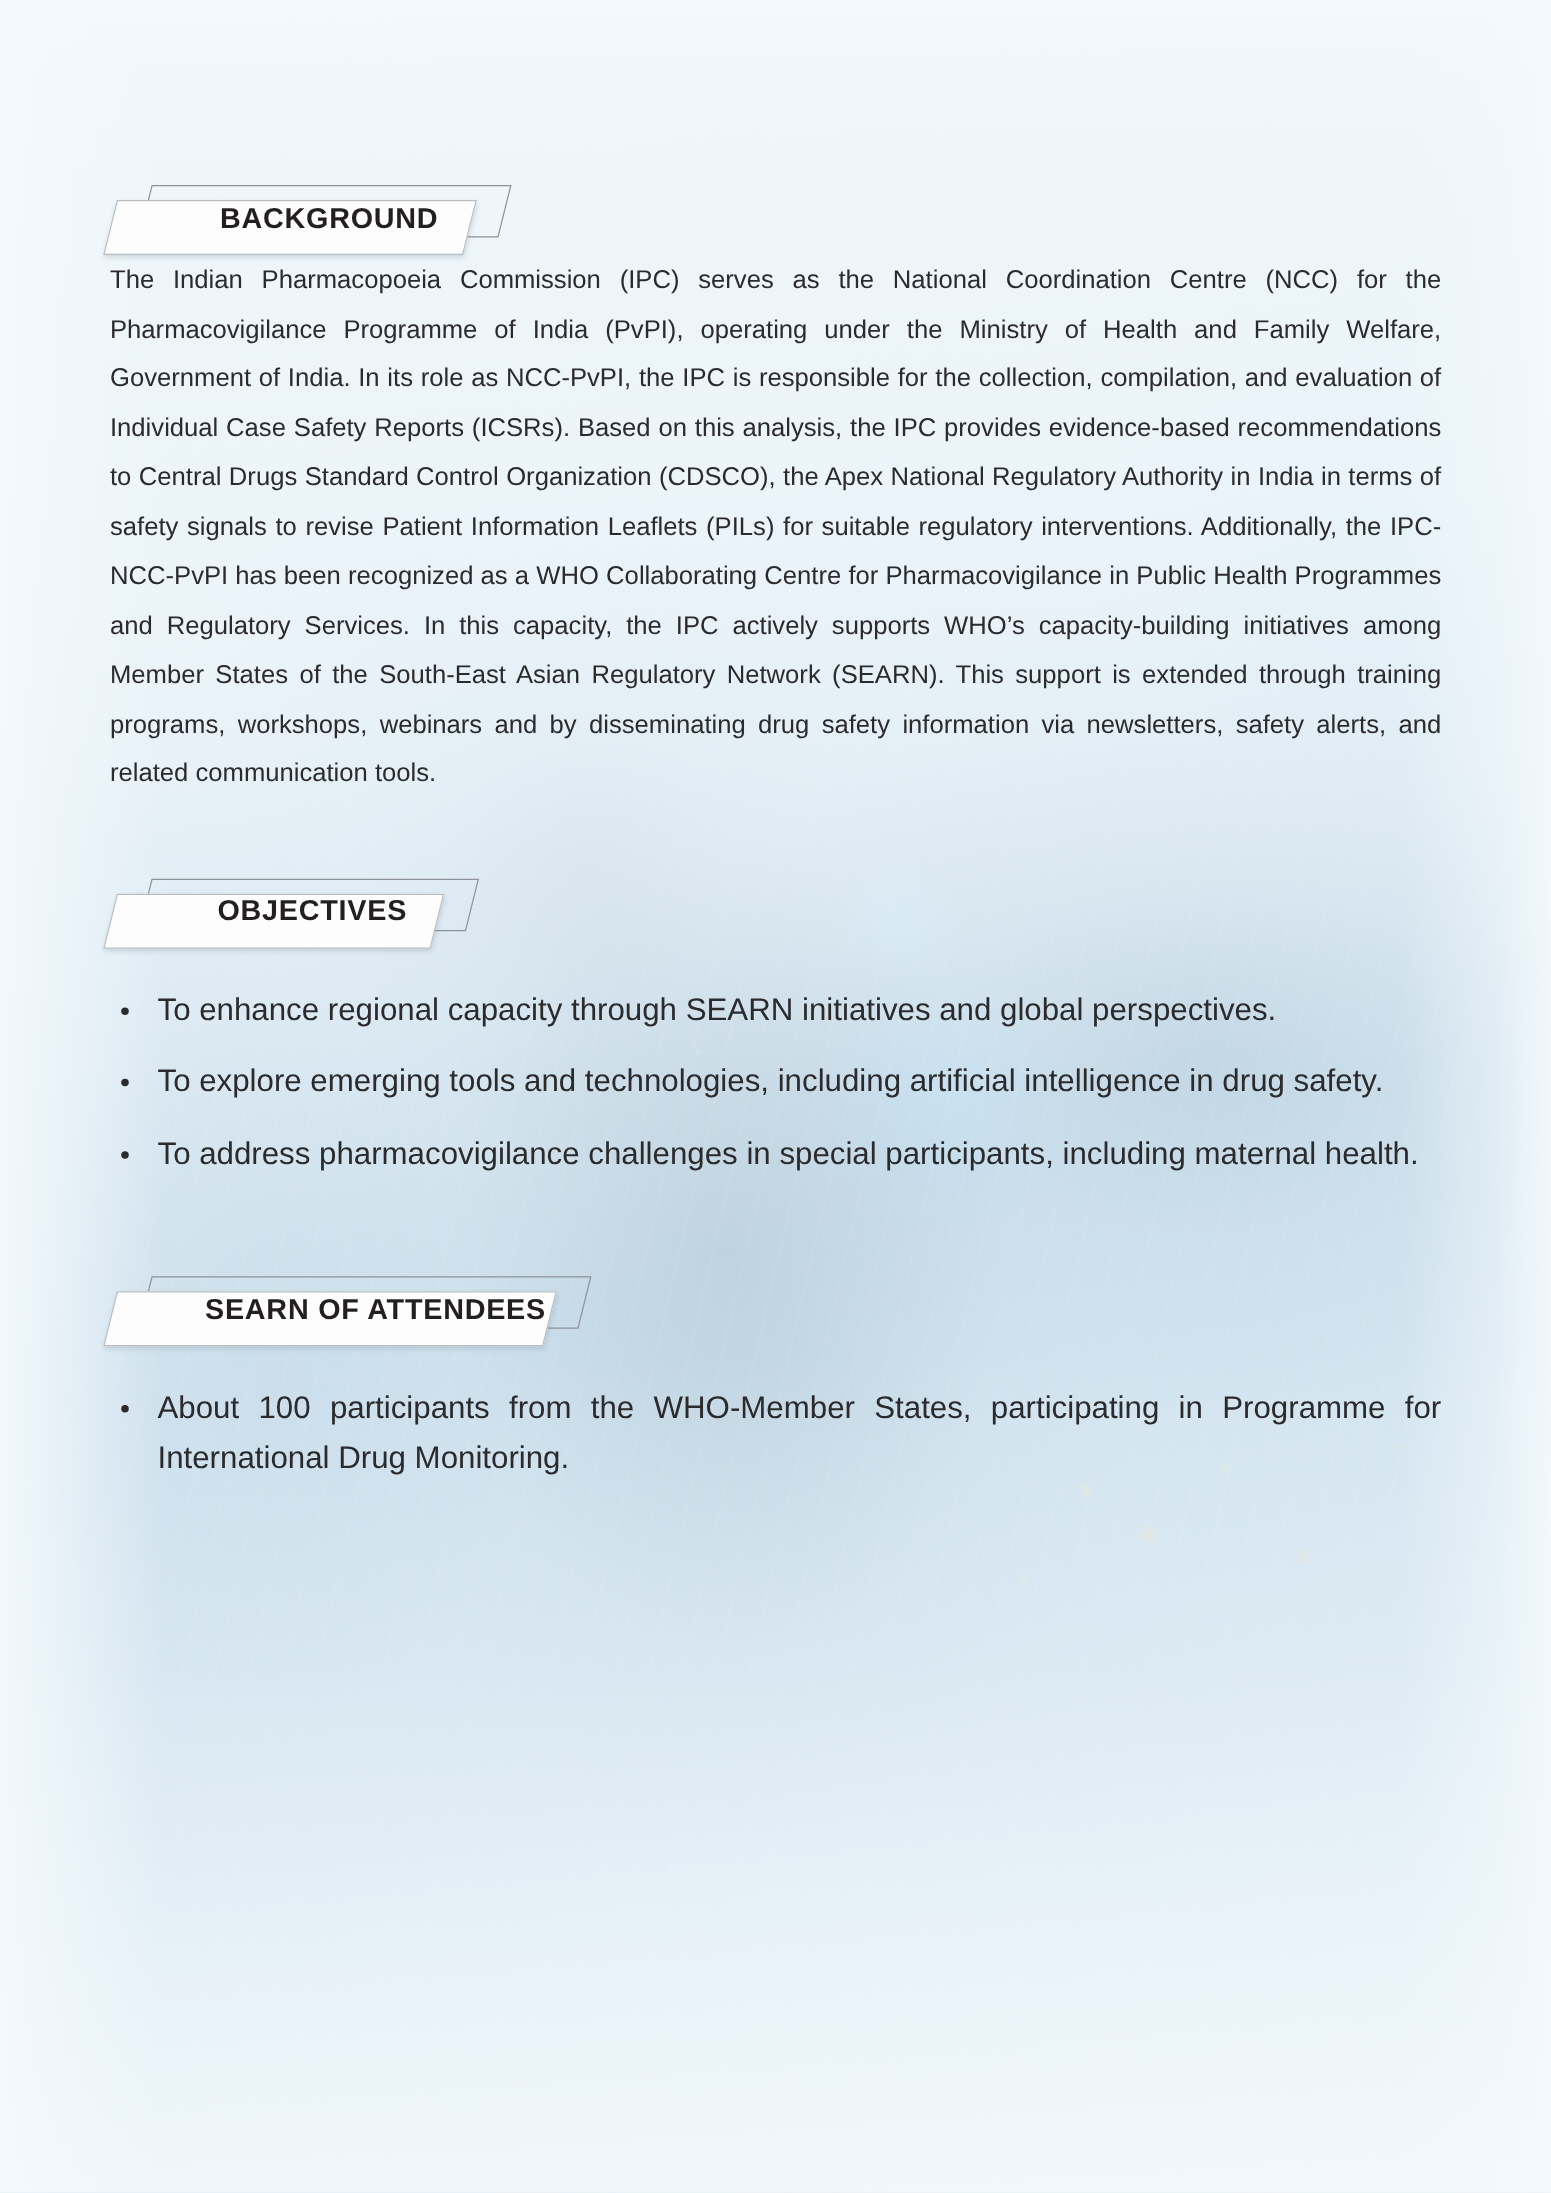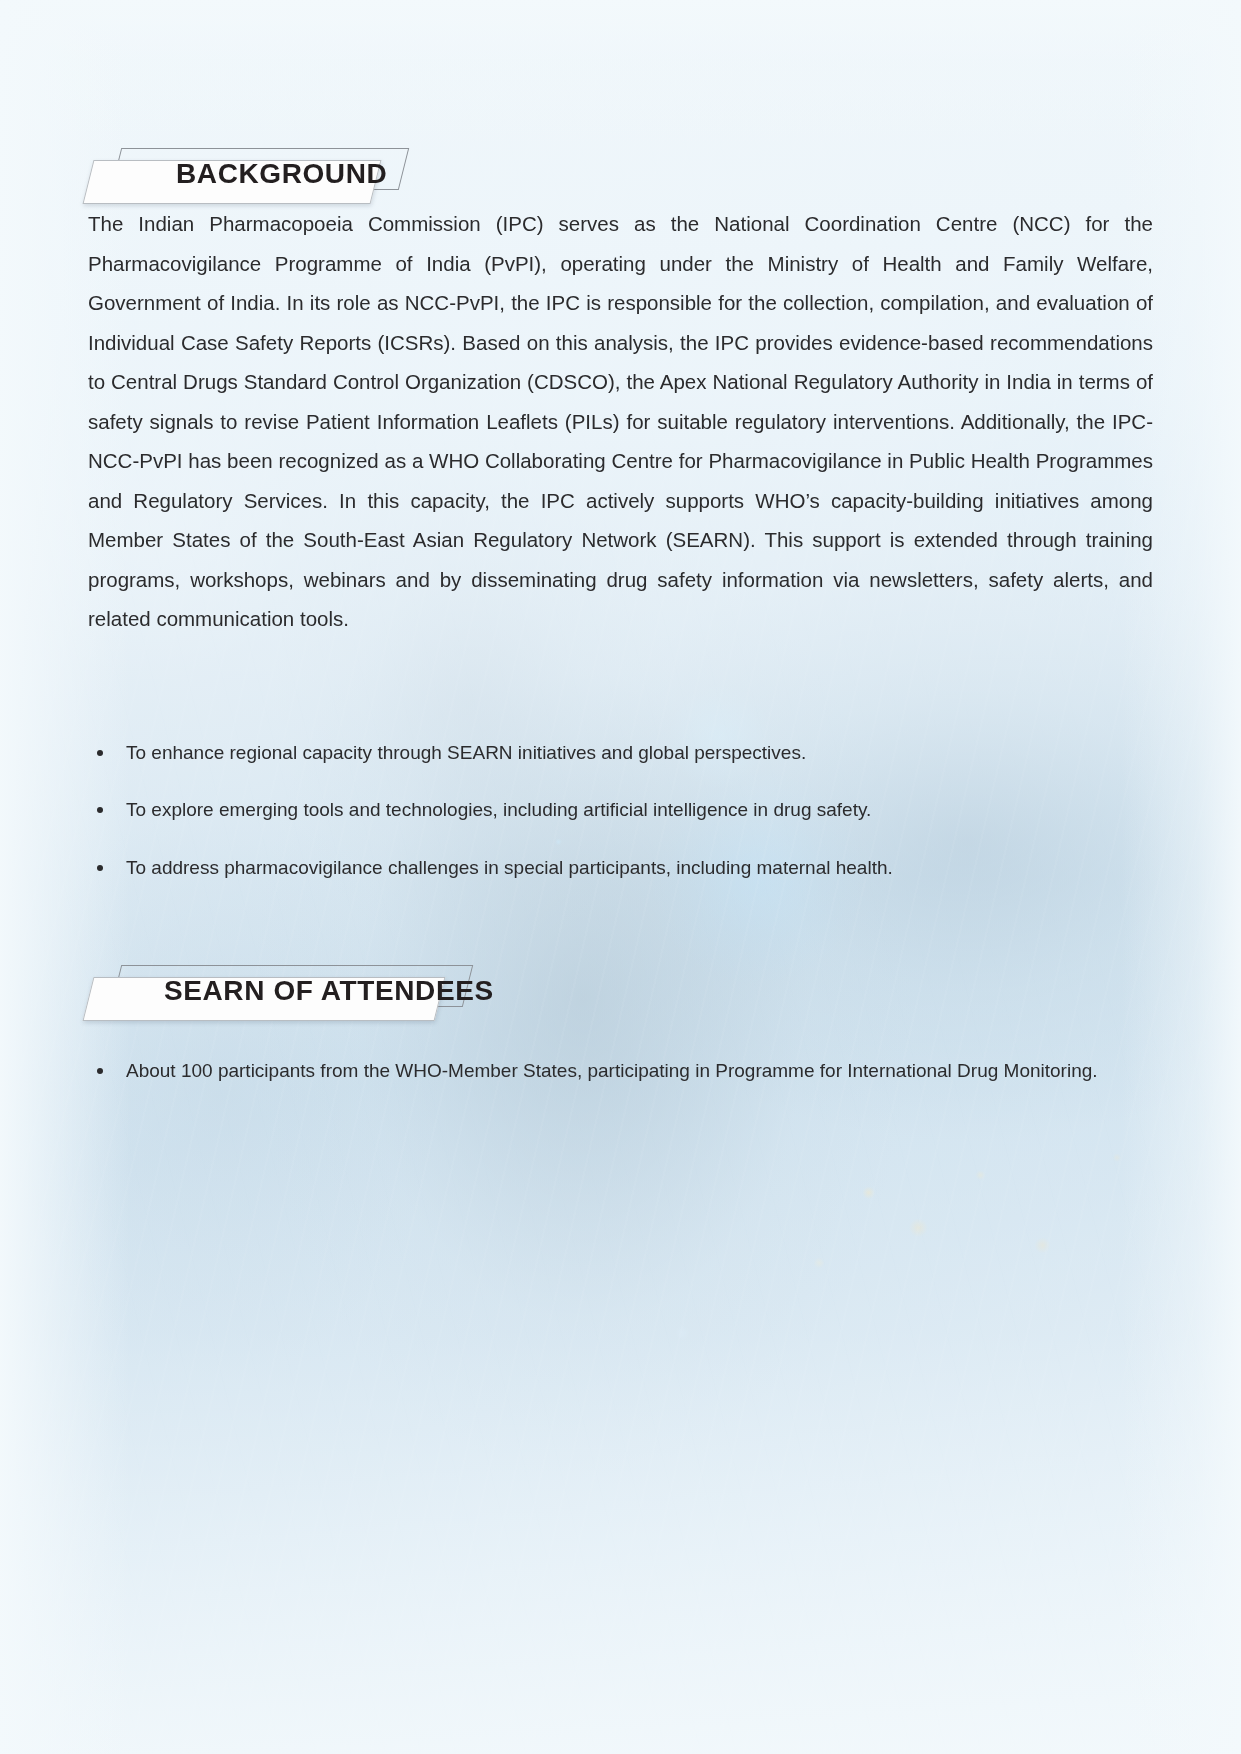--- a/index.html
+++ b/index.html
@@ -113,21 +113,21 @@
     border: 1px solid #b8bdc2;
     transform: skewX(-14deg);
     box-shadow: 1px 2px 4px rgba(60,80,100,0.18);
   }
   .banner-label {
     position: absolute;
     top: 12px;
     height: 28px;
     display: flex;
     align-items: center;
-    font-size: 28px;
+    font-size: 23px;
     font-weight: bold;
     letter-spacing: 0.6px;
     color: #231f20;
     white-space: nowrap;
   }
 
   #banner-background .banner-outline { width: 288px; }
   #banner-background .banner-plate   { width: 288px; }
   #banner-background .banner-label   { left: 88px; }
 
@@ -150,21 +150,21 @@
   }
 
   ul.bullet-list {
     list-style: none;
     margin-top: 30px;
   }
   ul.bullet-list > li {
     position: relative;
     padding-left: 38px;
     margin-bottom: 18px;
-    font-size: 19px;
+    font-size: 25px;
     line-height: 39.5px;
     color: #2b2b2d;
     text-align: justify;
     text-justify: inter-word;
   }
   ul.bullet-list > li:last-child { margin-bottom: 0; }
   ul.bullet-list > li::before {
     content: "";
     position: absolute;
     left: 9px;
@@ -196,20 +196,25 @@
   <div class="section-banner" id="banner-background" style="margin-top:148px;">
     <div class="banner-outline"></div>
     <div class="banner-plate"></div>
     <div class="banner-label">BACKGROUND</div>
   </div>
 
   <p class="body-paragraph">The Indian Pharmacopoeia Commission (IPC) serves as the National Coordination Centre (NCC) for the Pharmacovigilance Programme of India (PvPI), operating under the Ministry of Health and Family Welfare, Government of India. In its role as NCC-PvPI, the IPC is responsible for the collection, compilation, and evaluation of Individual Case Safety Reports (ICSRs). Based on this analysis, the IPC provides evidence-based recommendations to Central Drugs Standard Control Organization (CDSCO), the Apex National Regulatory Authority in India in terms of safety signals to revise Patient Information Leaflets (PILs)  for suitable regulatory interventions. Additionally, the IPC-NCC-PvPI has been recognized as a WHO Collaborating Centre for Pharmacovigilance in Public Health Programmes and Regulatory Services. In this capacity, the IPC actively supports WHO’s capacity-building initiatives among Member States of the South-East Asian Regulatory Network (SEARN). This support is extended through training programs, workshops, webinars and by disseminating drug safety information via newsletters, safety alerts, and related communication tools.</p>
 
   <div class="spacer-objectives"></div>
 
+  <div class="section-banner" id="banner-objectives">
+    <div class="banner-outline"></div>
+    <div class="banner-plate"></div>
+    <div class="banner-label">OBJECTIVES</div>
+  </div>
 
   <ul class="bullet-list">
     <li>To enhance regional capacity through SEARN initiatives and global perspectives.</li>
     <li>To explore emerging tools and technologies, including artificial intelligence in drug safety.</li>
     <li>To address pharmacovigilance challenges in special participants, including maternal health.</li>
   </ul>
 
   <div class="spacer-attendees"></div>
 
   <div class="section-banner" id="banner-attendees">

